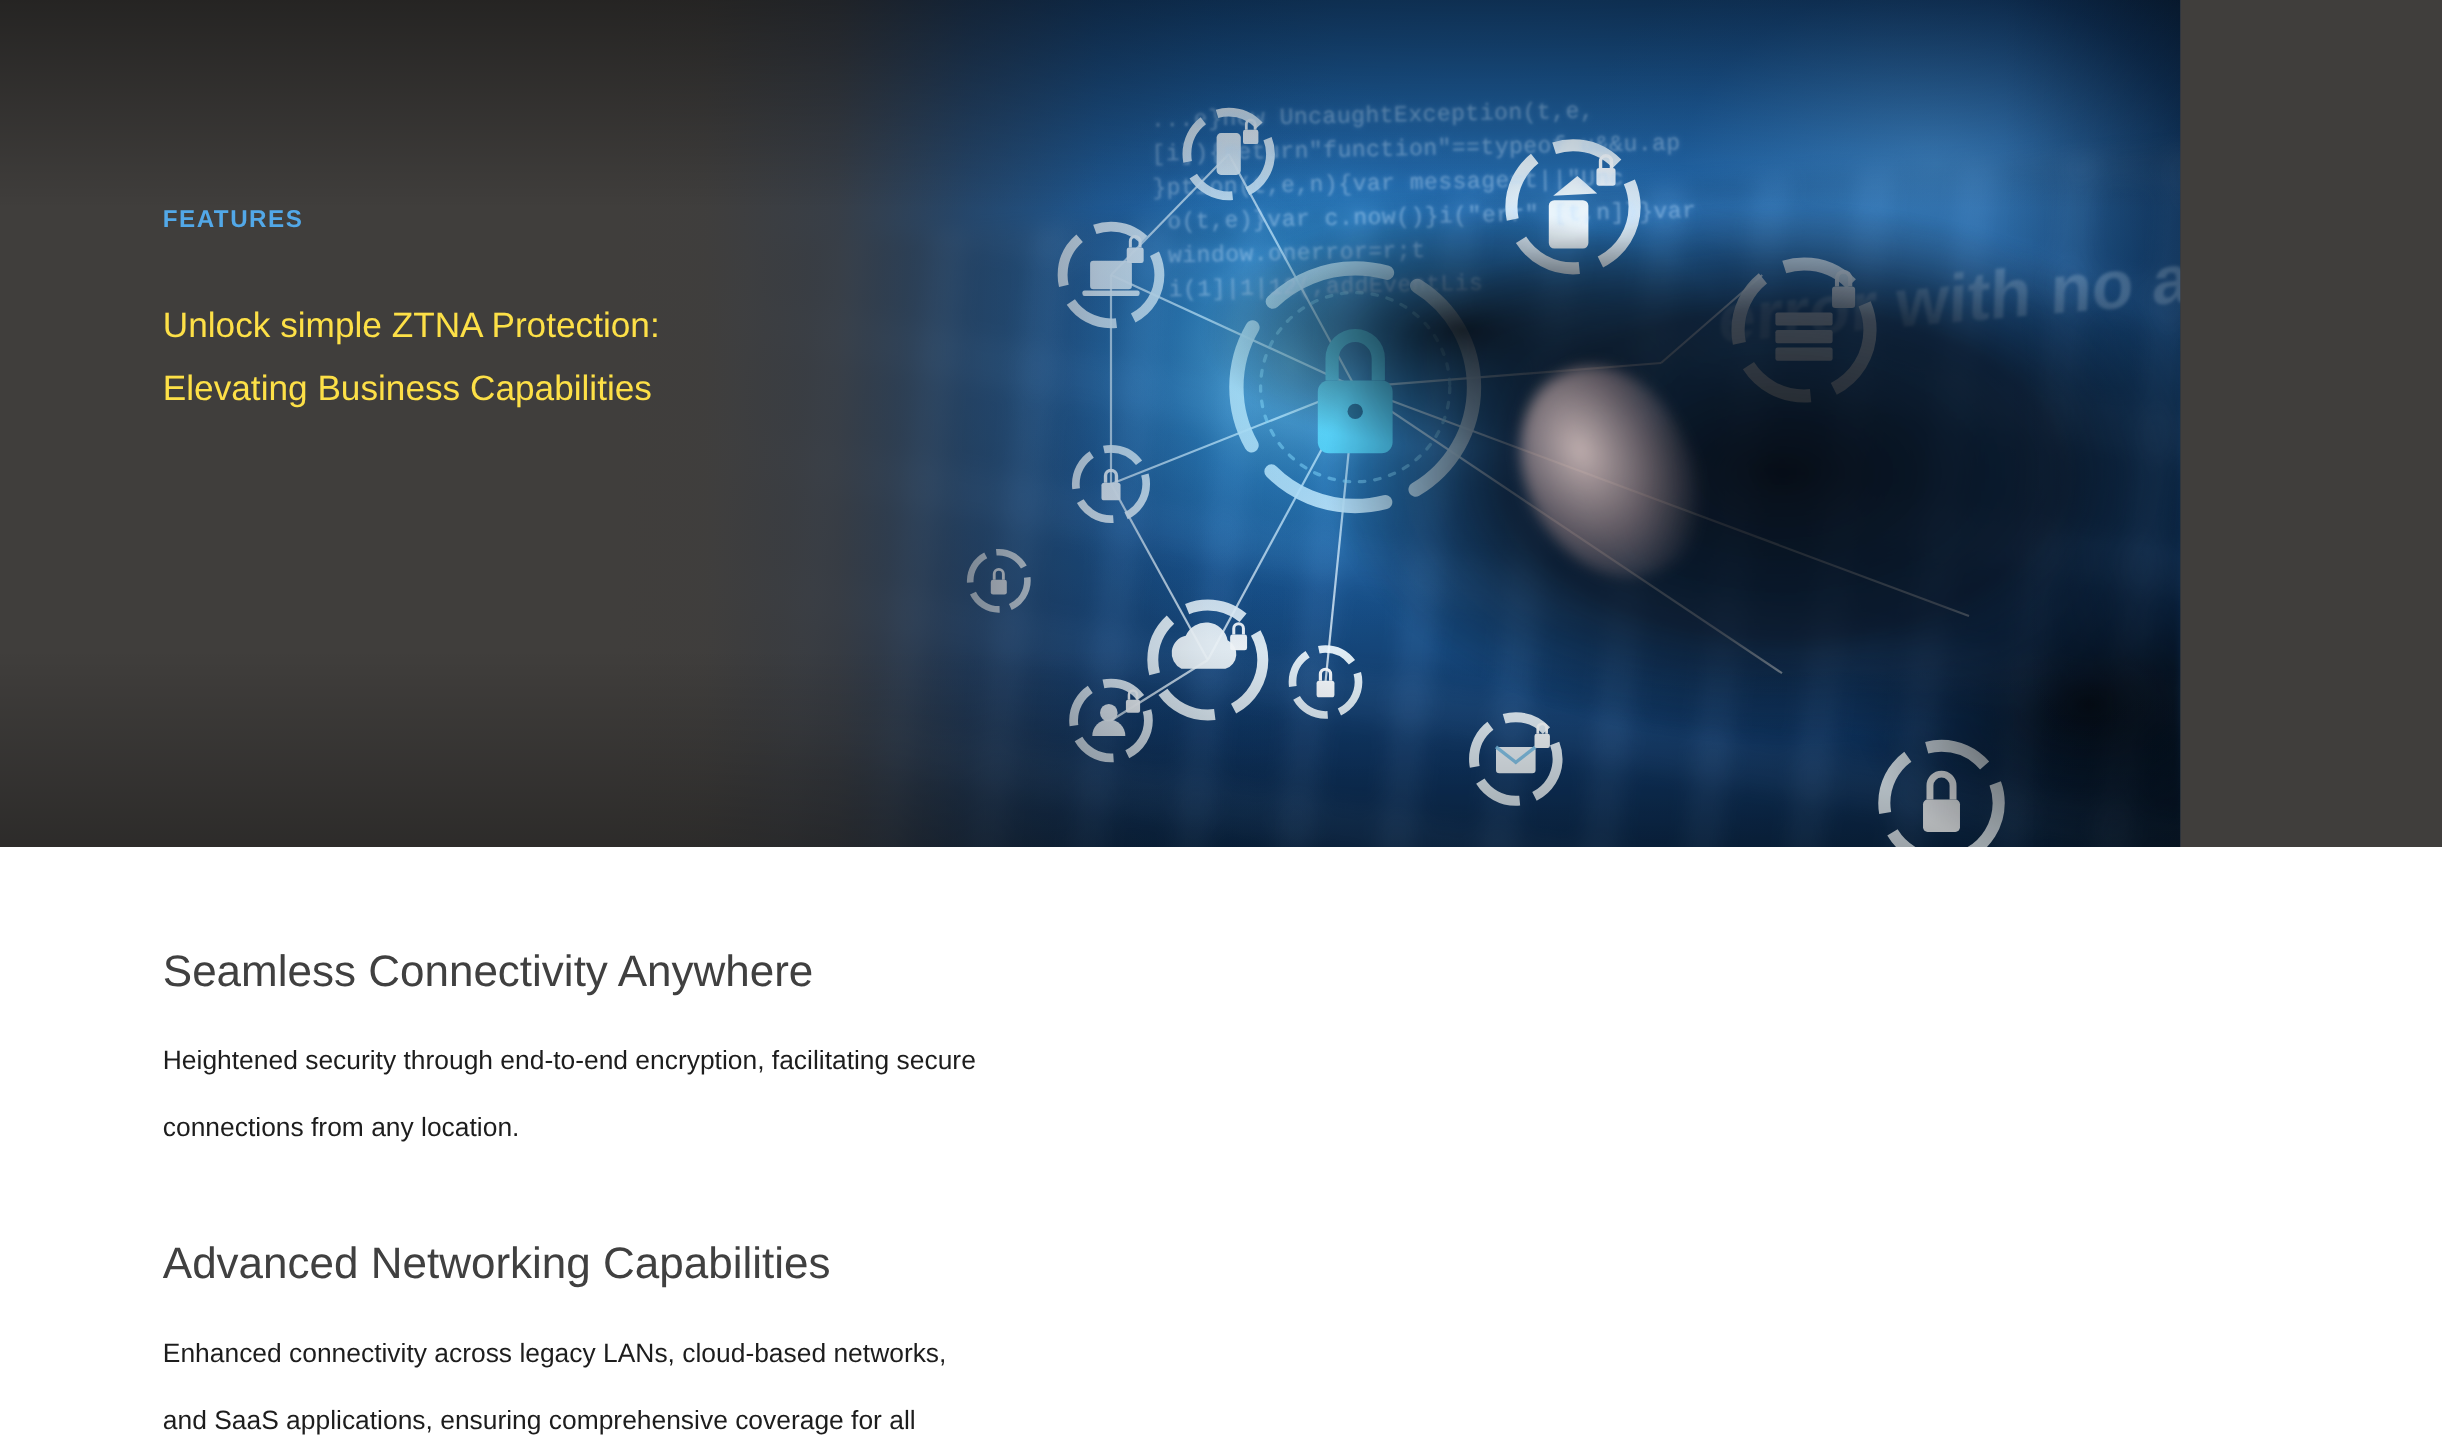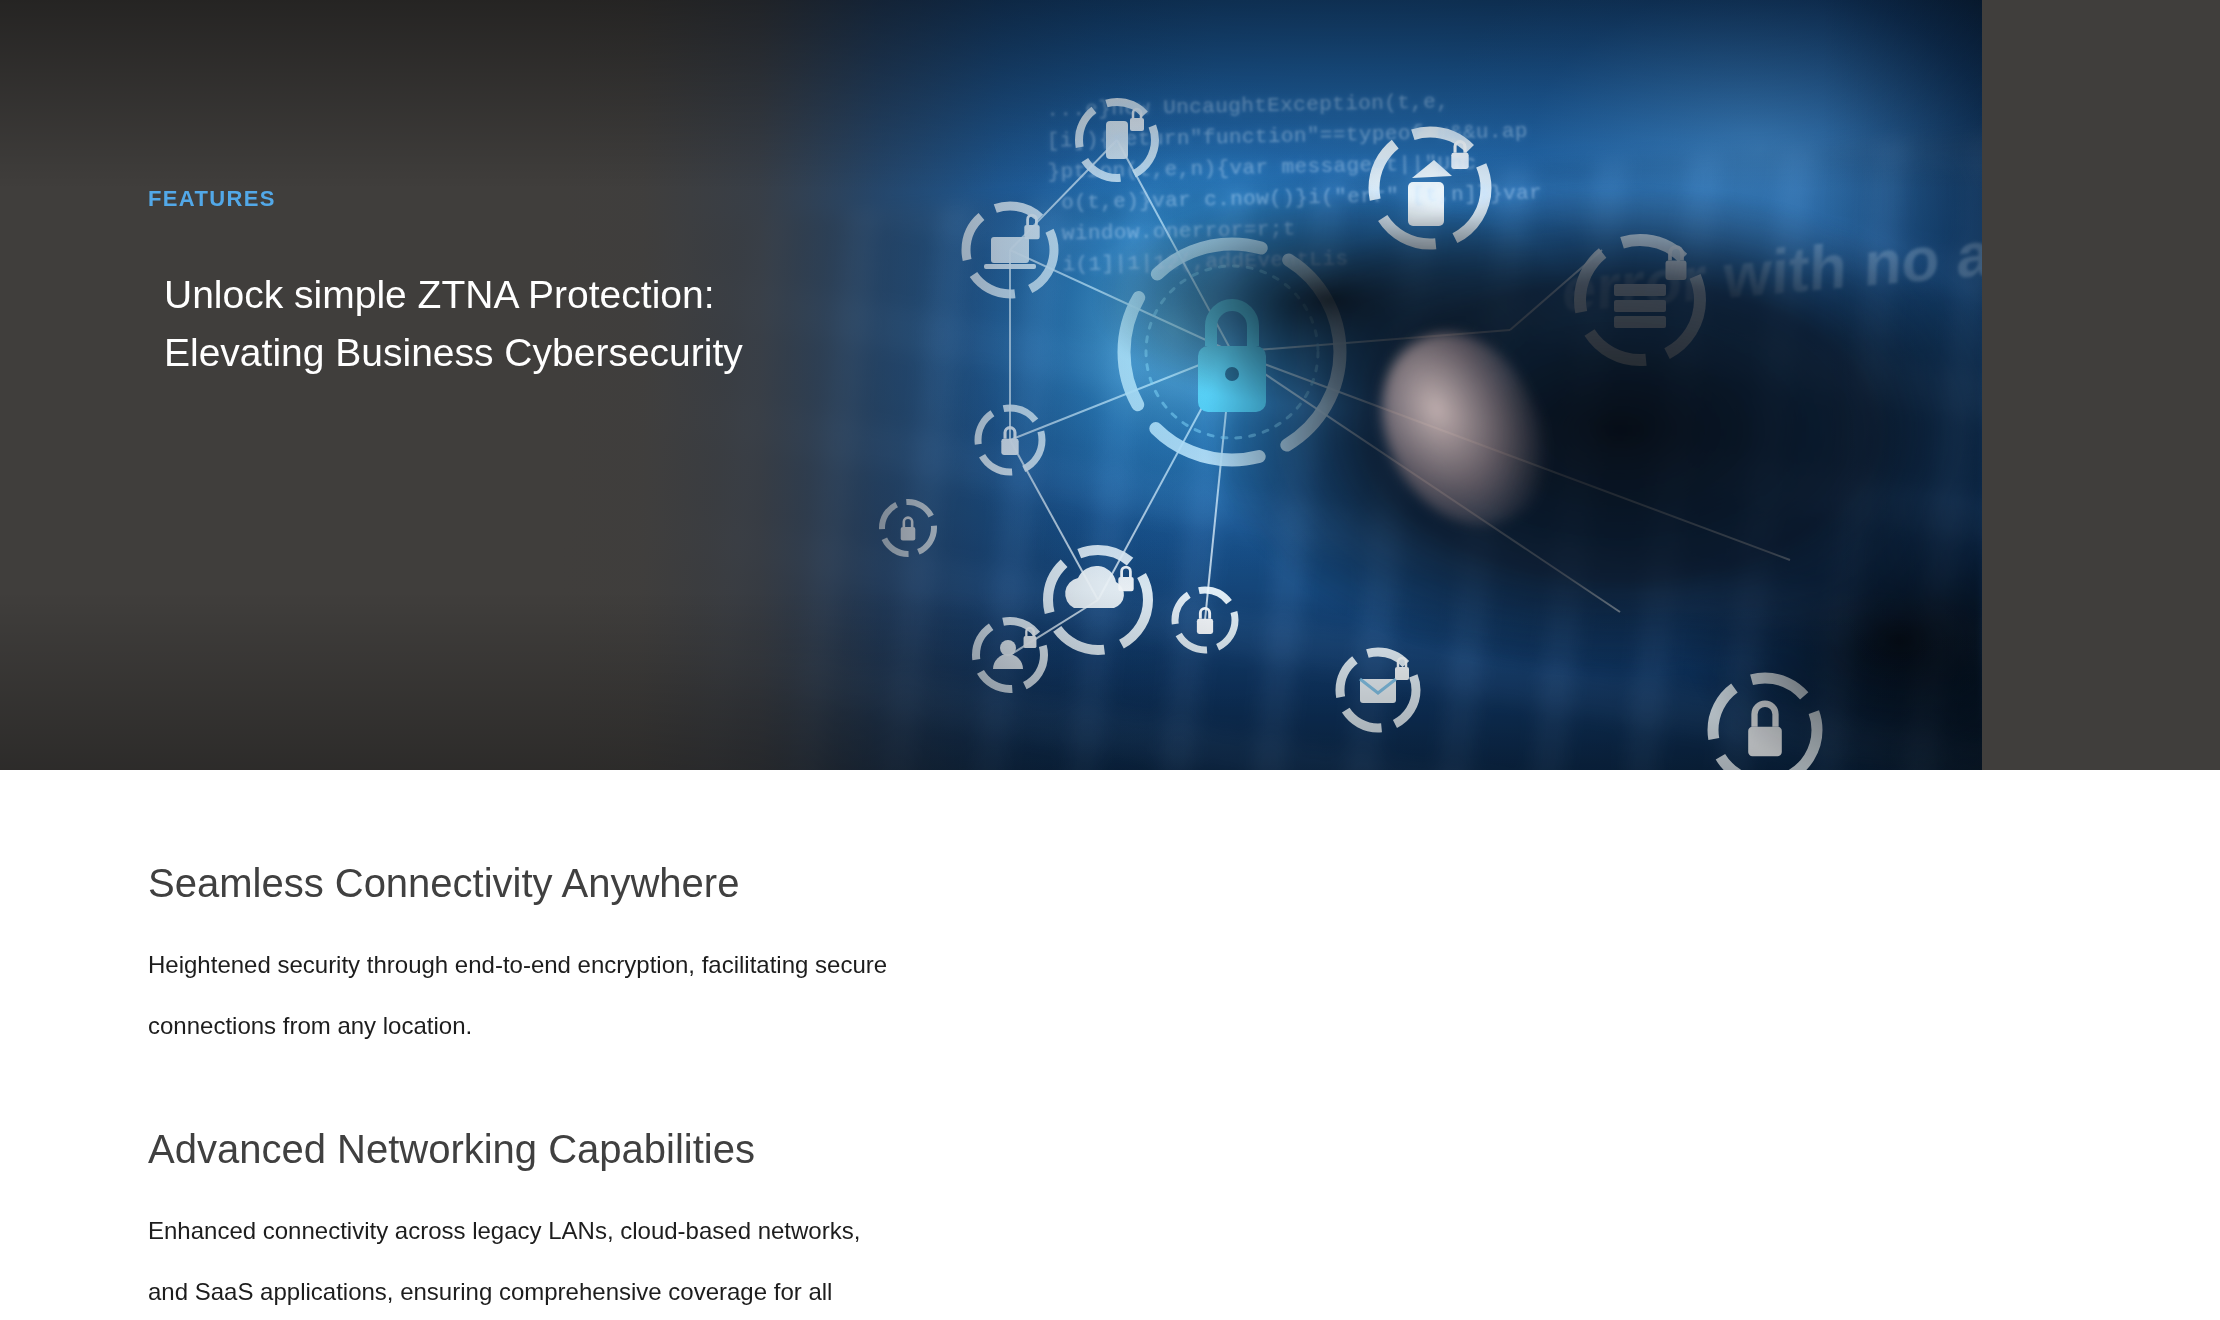--- a/index.html
+++ b/index.html
@@ -122,25 +122,25 @@
     z-index: 9;
   }
   .eyebrow {
     font-size: 22px;
     font-weight: 700;
     letter-spacing: 1.35px;
     color: #52a8e8;
     margin: 0 0 54px 0;
   }
   .headline {
-    font-size: 39px;
+    font-size: 32px;
     font-weight: 400;
-    color: #ffffff;
+    color: #fde047;
     line-height: 58px;
-    margin: 16px;
+    margin: 0;
     white-space: nowrap;
   }
   .headline .l2 { display: block; }
 
   
   .content {
     position: absolute;
     left: 0; top: 770px;
     width: 2220px; height: 550px;
     background: #ffffff;
@@ -314,21 +314,21 @@
     <div class="photo-layer pl-hand"></div>
     <div class="pl-fingertip"></div>
     <div class="photo-layer pl-scrim"></div>
     <div class="photo-layer pl-vignette"></div>
   </div>
 
   <div class="hero-text">
     <p class="eyebrow">FEATURES</p>
     <h1 class="headline">
       <span>Unlock simple ZTNA Protection:</span>
-      <span class="l2">Elevating Business Cybersecurity</span>
+      <span class="l2">Elevating Business Capabilities</span>
     </h1>
   </div>
 </section>
 
 <section class="content">
 
   <div class="col-left">
     <h2 class="sec-title">Seamless Connectivity Anywhere</h2>
     <p class="sec-body">Heightened security through end-to-end encryption, facilitating secure connections from any location.</p>
 

